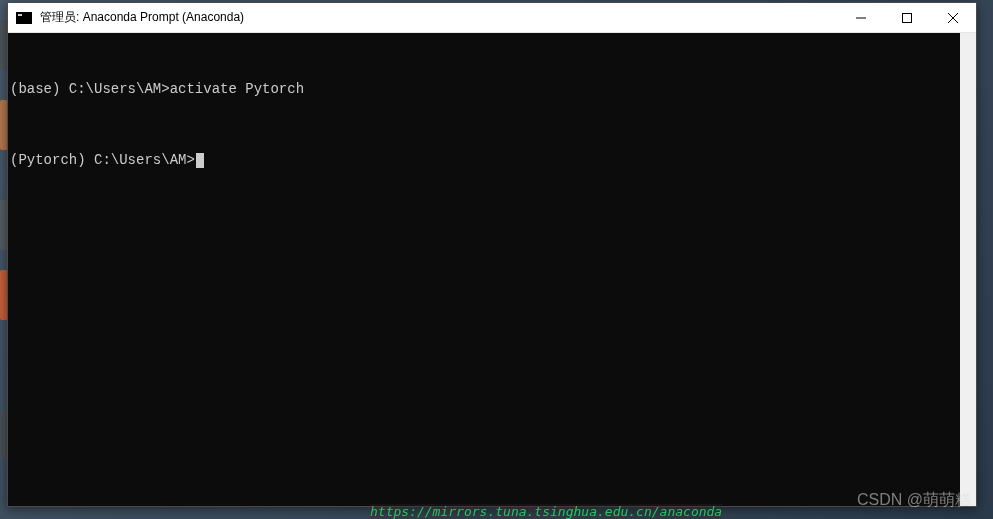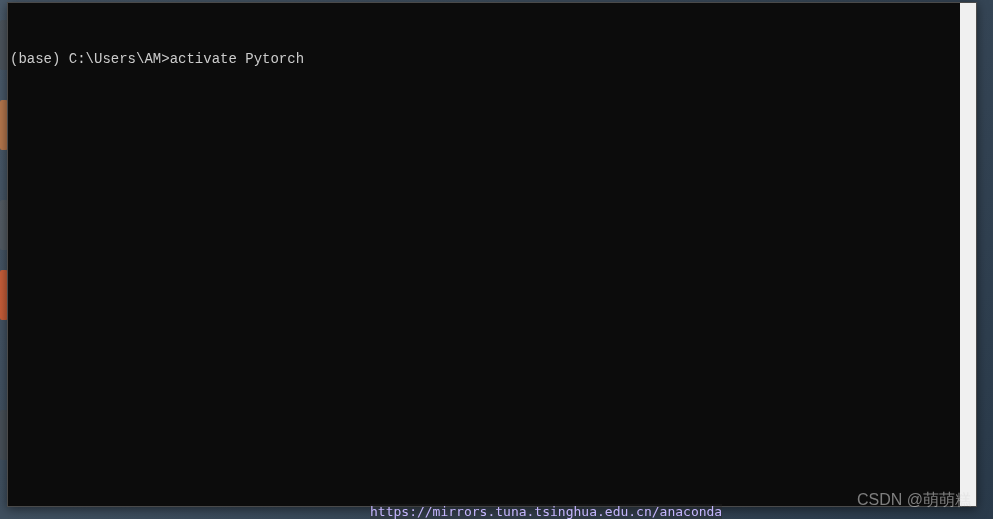--- a/index.html
+++ b/index.html
@@ -146,24 +146,25 @@
       right: 22px;
       color: rgba(220,220,220,0.55);
       font-size: 16px;
       font-family: "Microsoft YaHei", sans-serif;
       pointer-events: none;
     }
     .bottom-text {
       position: absolute;
       bottom: 0;
       left: 370px;
-      color: #c4b5fd;
+      color: #22c55e;
       font-family: Consolas, monospace;
       font-size: 13px;
       background: rgba(40,40,40,0.3);
+      font-style: italic;
     }
     .cursor-block {
       display: inline-block;
       width: 8px;
       height: 15px;
       background: #cccccc;
       vertical-align: text-bottom;
       margin-left: 1px;
     }
   </style>
@@ -172,23 +173,46 @@
 
 <div class="desktop-bg">
   <div class="desktop-icon i1"></div>
   <div class="desktop-icon i2"></div>
   <div class="desktop-icon i3"></div>
   <div class="desktop-icon i4"></div>
   <div class="desktop-icon i5"></div>
 </div>
 
 <div class="terminal-window">
+  <div class="titlebar">
+    <div class="titlebar-icon"></div>
+    <div class="titlebar-text">管理员: Anaconda Prompt (Anaconda)</div>
+    <div class="titlebar-controls">
+      <div class="titlebar-btn">
+        <svg viewBox="0 0 10 10">
+            <line x1="0" y1="5" x2="10" y2="5" stroke="#000" stroke-width="1"></line>
+          </svg>
+      </div>
+      <div class="titlebar-btn">
+        <svg viewBox="0 0 10 10">
+            <rect x="0.5" y="0.5" width="9" height="9" fill="none" stroke="#000" stroke-width="1"></rect>
+          </svg>
+      </div>
+      <div class="titlebar-btn close">
+        <svg viewBox="0 0 10 10">
+            <line x1="0" y1="0" x2="10" y2="10" stroke="#000" stroke-width="1"></line>
+            <line x1="10" y1="0" x2="0" y2="10" stroke="#000" stroke-width="1"></line>
+          </svg>
+      </div>
+    </div>
+  </div>
   <div class="terminal-body-wrap">
     <div class="terminal-body">
       <div class="terminal-line">(base) C:\Users\AM&gt;activate Pytorch</div>
+      <div class="terminal-line"><span>(Pytorch) C:\Users\AM&gt;</span><span class="cursor-block"></span></div>
     </div>
     <div class="scrollbar">
       <div class="scrollbar-arrow up">▴</div>
       <div class="scrollbar-thumb"></div>
     </div>
   </div>
 </div>
 
 <div class="bottom-text">https://mirrors.tuna.tsinghua.edu.cn/anaconda</div>
 <div class="watermark">CSDN @萌萌糕</div>

